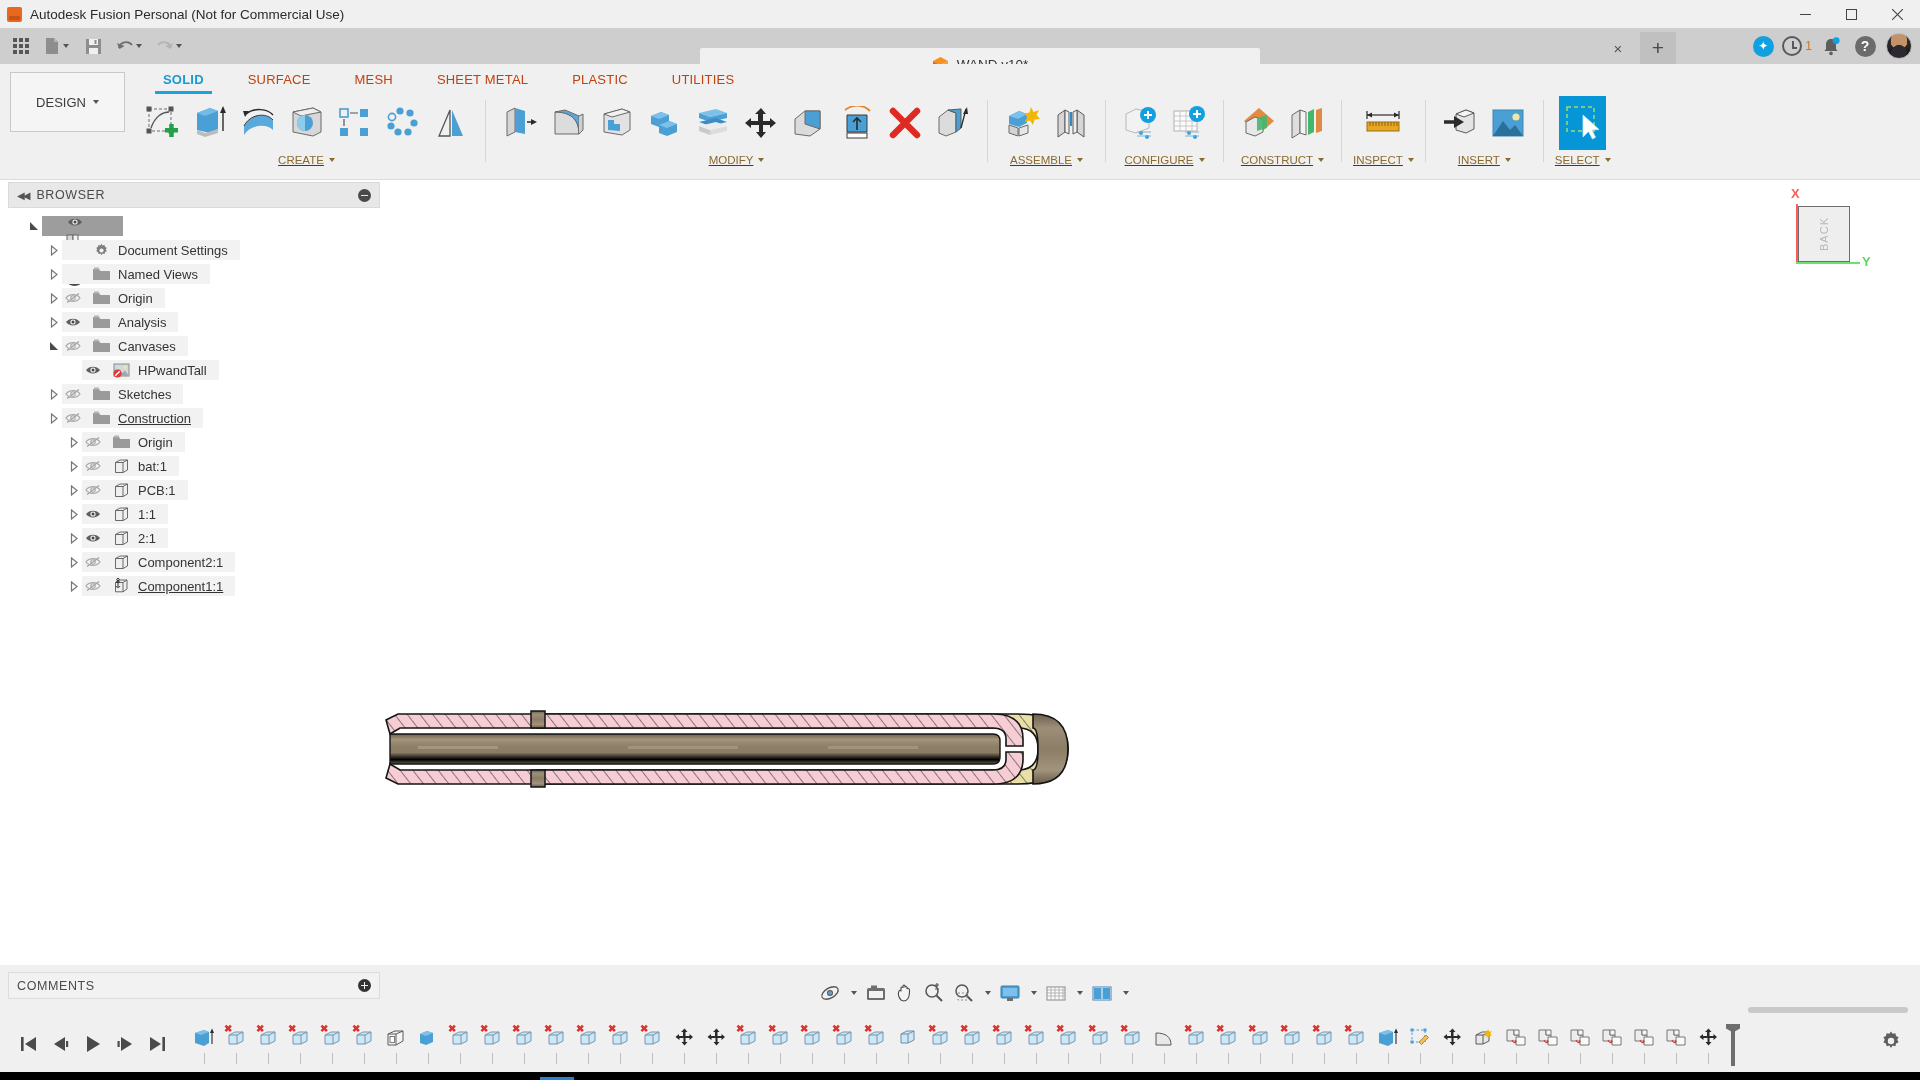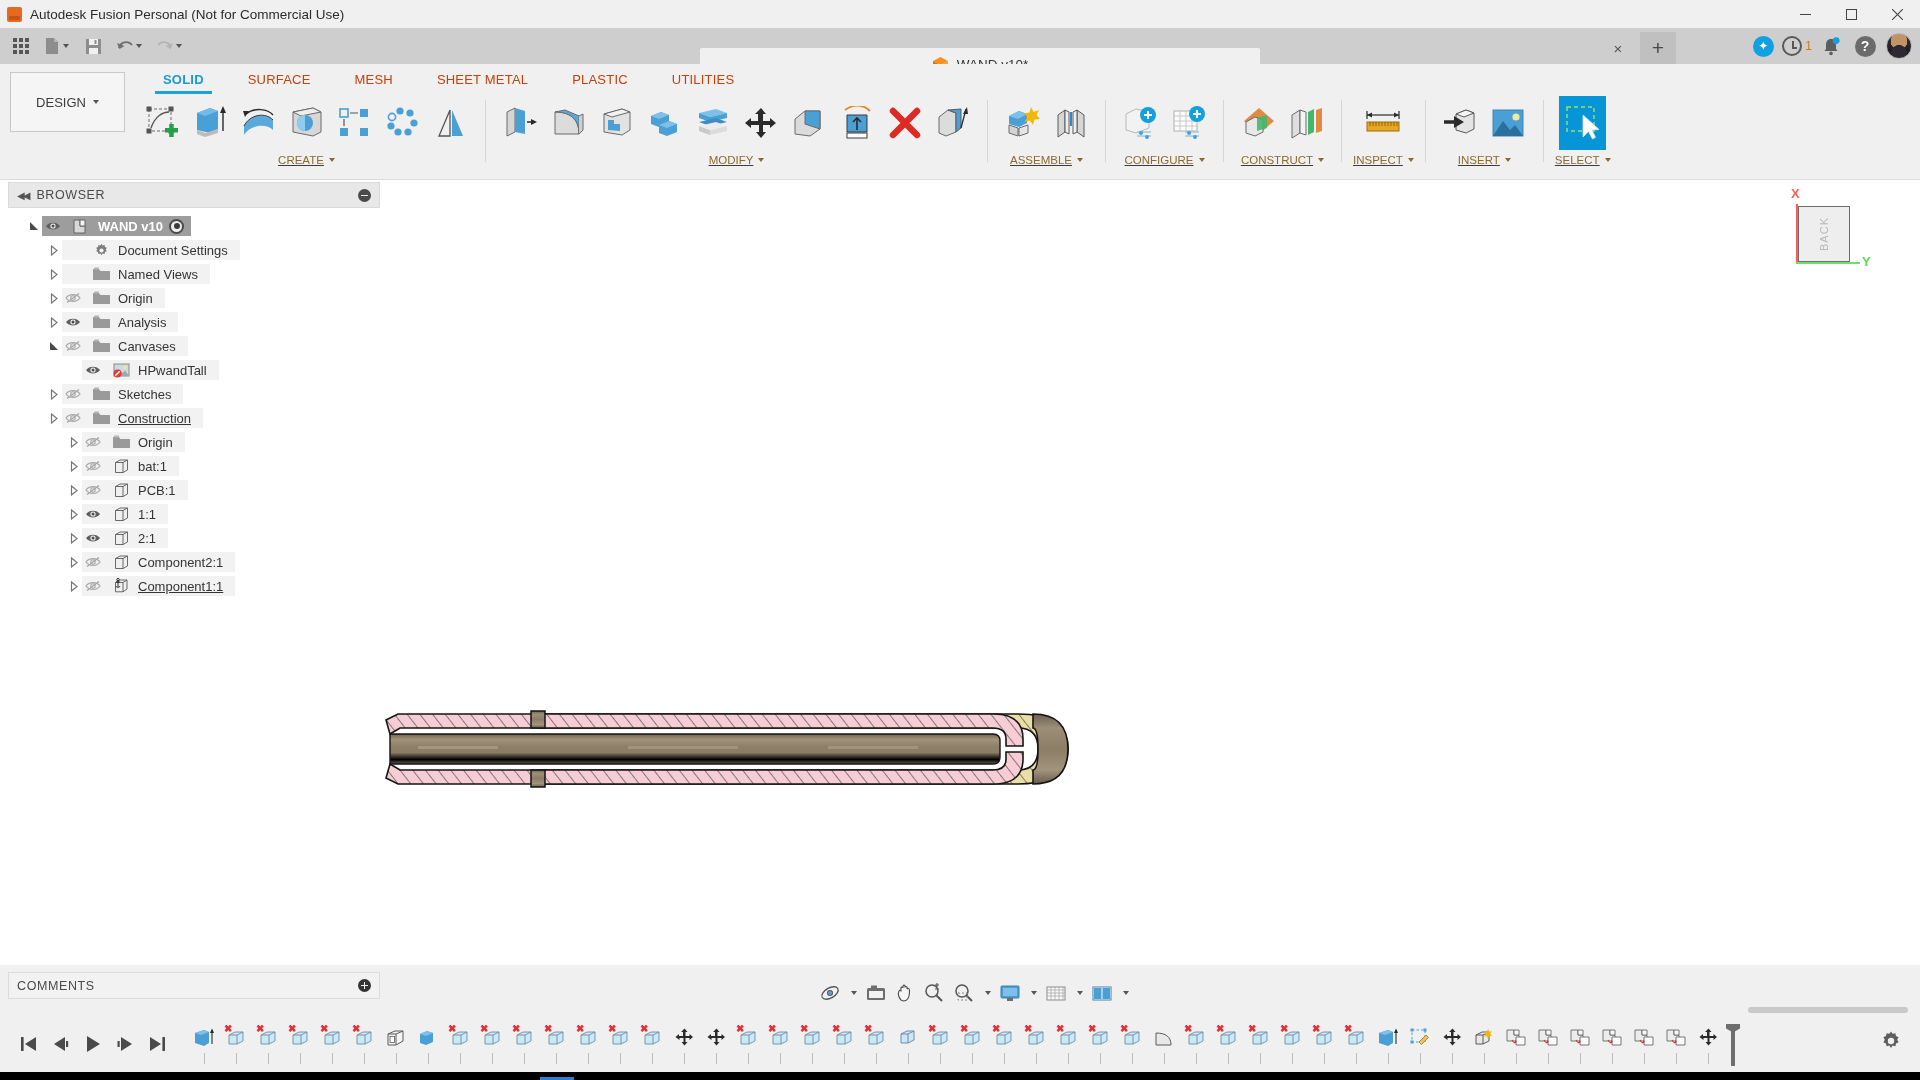--- a/index.html
+++ b/index.html
@@ -110,21 +110,21 @@
   .dblarrow{color:#555;font-size:10px;letter-spacing:-2px;}
   .minuscircle{width:13px;height:13px;border-radius:50%;background:#4a4a4a;position:relative;}
   .minuscircle:after{content:"";position:absolute;left:3px;top:6px;width:7px;height:1.6px;background:#e8e8e8;}
   .pluscircle{width:13px;height:13px;border-radius:50%;background:#333;position:relative;}
   .pluscircle:before{content:"";position:absolute;left:5.7px;top:3px;width:1.6px;height:7px;background:#f0f0f0;}
   .pluscircle:after{content:"";position:absolute;left:3px;top:5.7px;width:7px;height:1.6px;background:#f0f0f0;}
 
   #tree{margin-top:6px;}
   .tnode{height:24px;display:flex;align-items:center;font-size:13px;color:#343434;}
   .tnode .pill{display:flex;align-items:center;background:#f2f2f2;height:20px;padding-right:12px;gap:6px;}
-  .tnode.root .pill{background:#9d9d9d;color:#fff;font-weight:bold;padding-right:7px;}
+  .tnode.root .pill{background:#9d9d9d;color:#fff;font-weight:bold;padding-right:16px;flex-direction:column;}
   .tnode.root .pill .nlabel{color:#fff;}
   .arw{width:16px;display:flex;align-items:center;justify-content:center;color:#666;font-size:9px;}
   .arw.open{color:#3c3c3c;}
   .eye{width:22px;height:20px;display:flex;align-items:center;justify-content:center;}
   .nicon{width:22px;height:20px;display:flex;align-items:center;justify-content:center;}
   .nlabel{white-space:nowrap;}
   .radio-dot{width:15px;height:15px;border-radius:50%;border:2px solid #4a4a4a;background:#eee;
     display:flex;align-items:center;justify-content:center;}
   .radio-dot i{width:6px;height:6px;border-radius:50%;background:#3a3a3a;display:block;}
 

